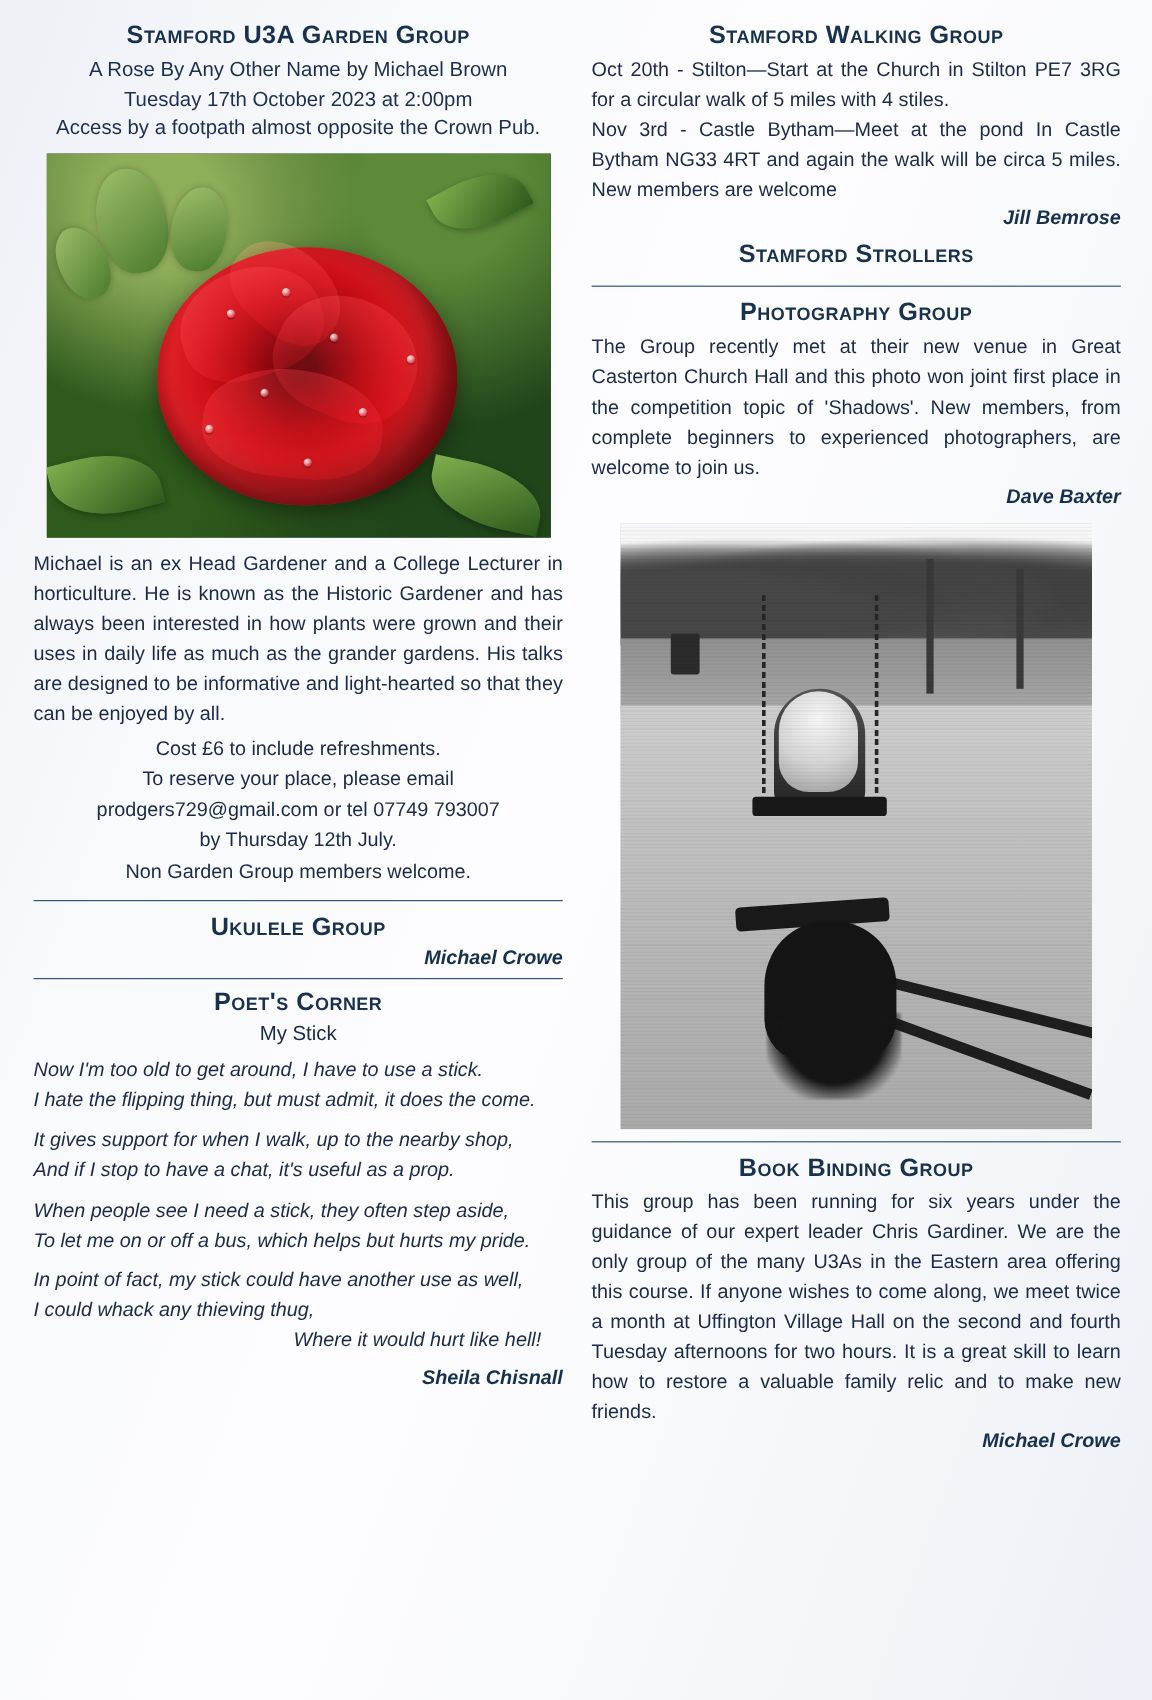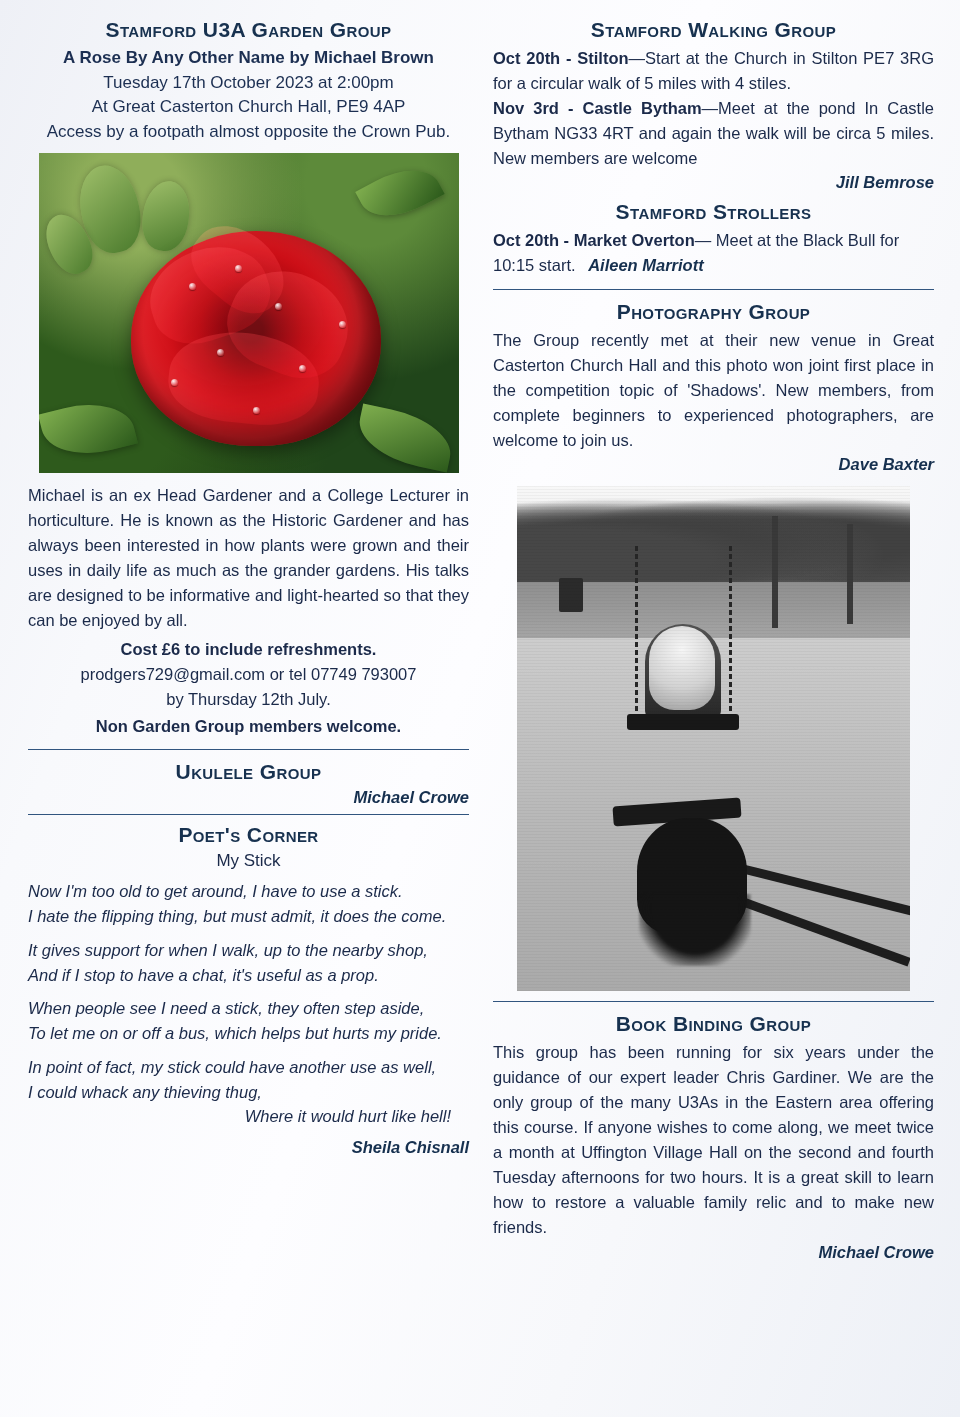--- a/index.html
+++ b/index.html
@@ -44,21 +44,21 @@
     margin: 0 0 4px 0;
     color: #17314f;
     font-variant: small-caps;
     text-transform: capitalize;
   }
   p {
     margin: 0;
   }
   .center { text-align: center; }
   .just { text-align: justify; text-align-last: left; }
-  .bold { font-weight: bold; }
+  .bold { font-weight: normal; }
 
   .lead {
     font-size: 17px;
     line-height: 1.45;
     color: #1c2f52;
   }
   .body-text {
     font-size: 16.5px;
     line-height: 1.52;
     color: #1b2a4a;
@@ -263,21 +263,20 @@
 
 <div class="page">
   <div class="columns">
 
     <div class="col col-left">
 
       <section>
         <h2 class="heading">Stamford U3A Garden Group</h2>
         <p class="lead center bold">A Rose By Any Other Name by Michael Brown</p>
         <p class="lead center">Tuesday 17th October 2023 at 2:00pm</p>
-        <p class="lead center">At Great Casterton Church Hall, PE9 4AP</p>
         <p class="lead center">Access by a footpath almost opposite the Crown Pub.</p>
 
         <div class="photo-rose">
           <div class="rose-bg"></div>
           <div class="rose-bud bud1"></div>
           <div class="rose-bud bud2"></div>
           <div class="rose-bud bud3"></div>
           <div class="leaf l3"></div>
           <div class="rose-flower"></div>
           <div class="petal p1"></div>
@@ -291,20 +290,21 @@
           <div class="dew" style="left:260px; top:212px;"></div>
           <div class="dew" style="left:132px; top:226px;"></div>
           <div class="dew" style="left:300px; top:168px;"></div>
           <div class="dew" style="left:214px; top:254px;"></div>
           <div class="leaf l1"></div>
           <div class="leaf l2"></div>
         </div>
 
         <p class="body-text just">Michael is an ex Head Gardener and a College Lecturer in horticulture. He is known as the Historic Gardener and has always been interested in how plants were grown and their uses in daily life as much as the grander gardens. His talks are designed to be informative and light-hearted so that they can be enjoyed by all.</p>
         <p class="body-text center bold" style="margin-top:4px;">Cost £6 to include refreshments.</p>
+        <p class="body-text center">To reserve your place, please email</p>
         <p class="body-text center">prodgers729@gmail.com or  tel 07749 793007</p>
         <p class="body-text center">by Thursday 12th July.</p>
         <p class="body-text center bold" style="margin-top:2px;">Non Garden Group members welcome.</p>
       </section>
 
       <hr class="rule">
 
       <section>
         <h2 class="heading">Ukulele Group</h2>
         <p class="byline">Michael Crowe</p>
@@ -346,24 +346,20 @@
           <span class="bold">Oct 20th  - Stilton</span><span>—Start at the Church in Stilton PE7 3RG for a circular walk of 5 miles with 4 stiles.</span>
         </p>
         <p class="body-text just">
           <span class="bold">Nov 3rd - Castle Bytham</span><span>—Meet at the pond In Castle Bytham NG33 4RT and again the walk will be circa 5 miles. New members are welcome</span>
         </p>
         <p class="byline">Jill Bemrose</p>
       </section>
 
       <section style="margin-top:8px;">
         <h2 class="heading">Stamford Strollers</h2>
-        <p class="body-text">
-          <span class="bold">Oct 20th  - Market Overton</span><span>— Meet at the Black Bull for 10:15  start.</span>
-          <span class="byline" style="display:inline; margin-left:8px;">Aileen Marriott</span>
-        </p>
       </section>
 
       <hr class="rule">
 
       <section>
         <h2 class="heading">Photography Group</h2>
         <p class="body-text just">The Group recently met at their new venue in Great Casterton Church Hall and this photo won joint first place in the competition topic of  'Shadows'.  New members, from complete beginners to experienced photographers, are welcome to join us.</p>
         <p class="byline">Dave Baxter</p>
 
         <div class="photo-swing">

